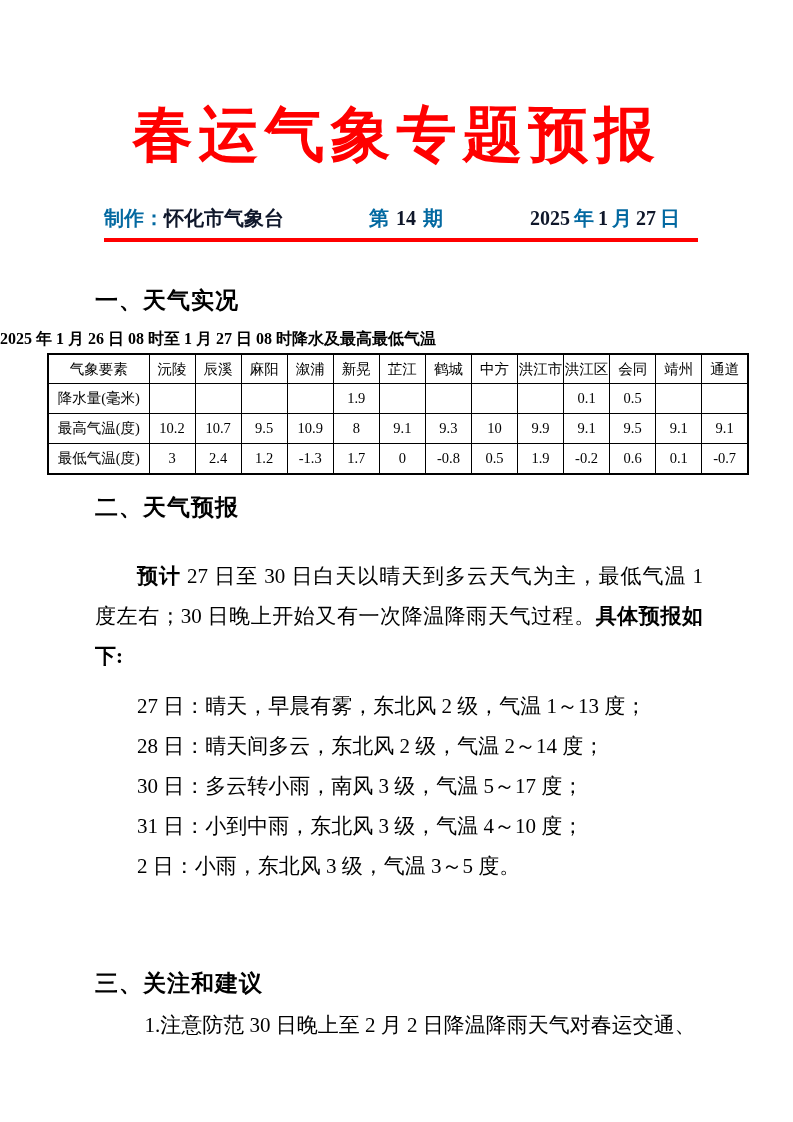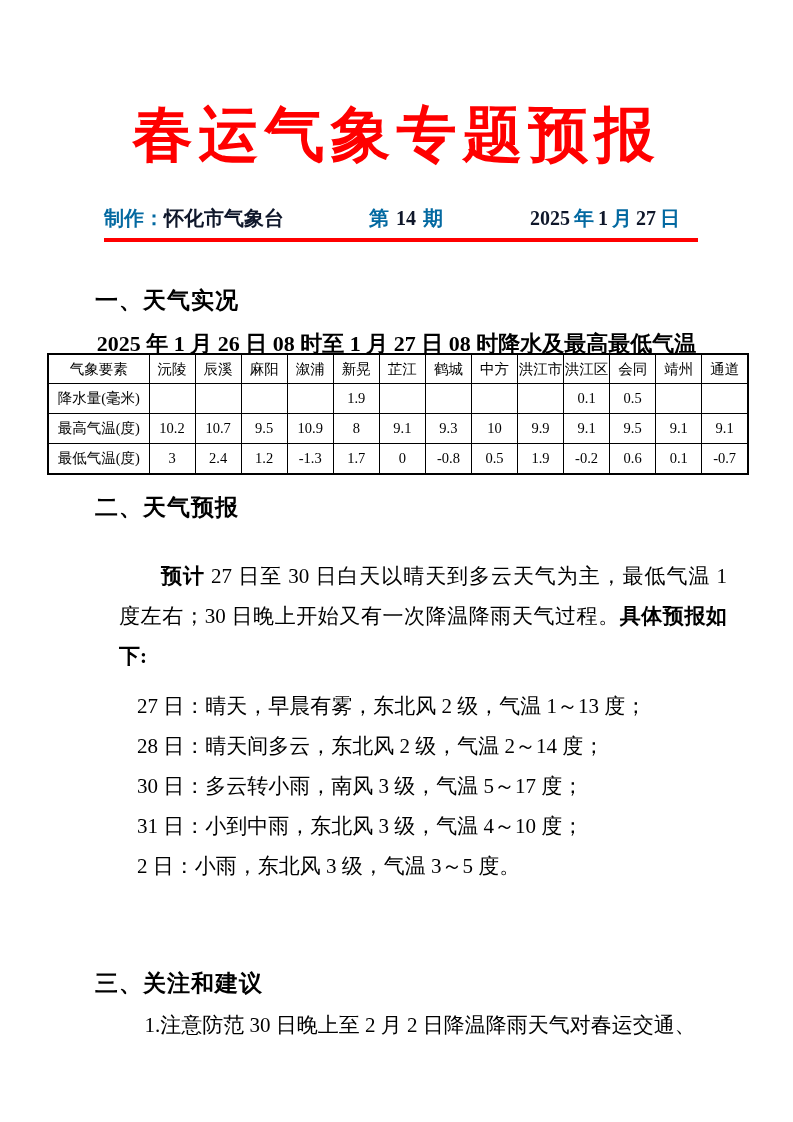--- a/index.html
+++ b/index.html
@@ -55,22 +55,22 @@
     font-family: "Liberation Sans", "DejaVu Sans", sans-serif;
     white-space: nowrap;
   }
   .sec1 { top: 285px; }
   .sec2 { top: 492px; }
   .sec3 { top: 968px; }
   
   .table-title {
     position: absolute;
     top: 329px; left: 0; width: 100%;
-    text-align: center;
-    font-size: 22px;
+    text-align: left;
+    font-size: 16px;
     font-weight: bold;
     white-space: nowrap;
   }
   .weather-table {
     position: absolute;
     top: 353px; left: 47px;
     width: 702px;
     border-collapse: collapse;
     table-layout: fixed;
     font-size: 14.5px;
@@ -89,21 +89,21 @@
   .weather-table tbody td, .weather-table tbody th { height: 29px; }
   
   .body-para {
     position: absolute;
     left: 95px; width: 608px;
     font-size: 21px;
     line-height: 40px;
     text-align: justify;
     text-indent: 42px;
   }
-  .intro-para  { top: 556px; margin-left: 24px; }
+  .intro-para  { top: 556px; }
   .advice-para { top: 1005px; text-align: center; }
   .b { font-weight: bold; }
   .forecast-list {
     position: absolute;
     top: 661px; left: 95px; width: 640px;
     font-size: 21px;
     line-height: 40px;
     margin-top: 25px;
   }
   .forecast-item {

